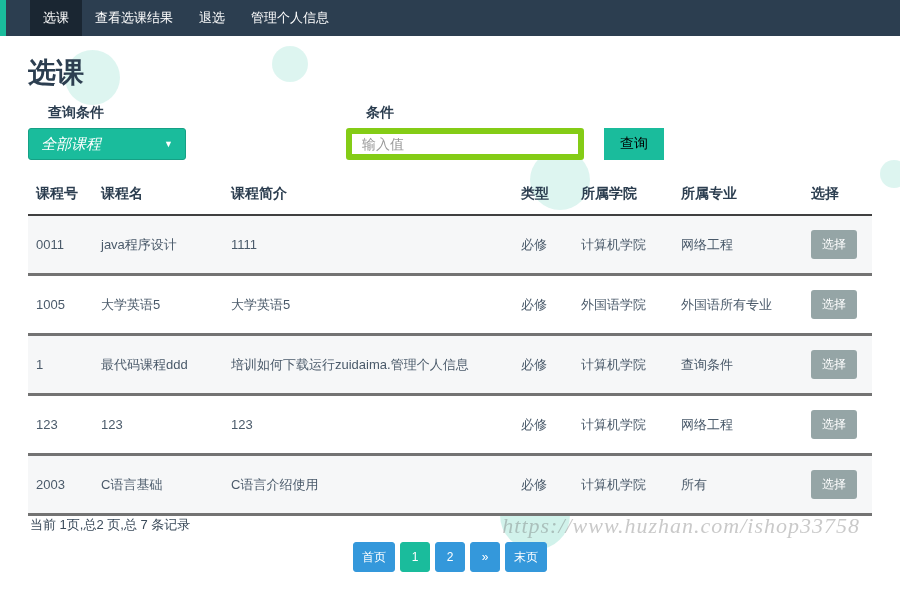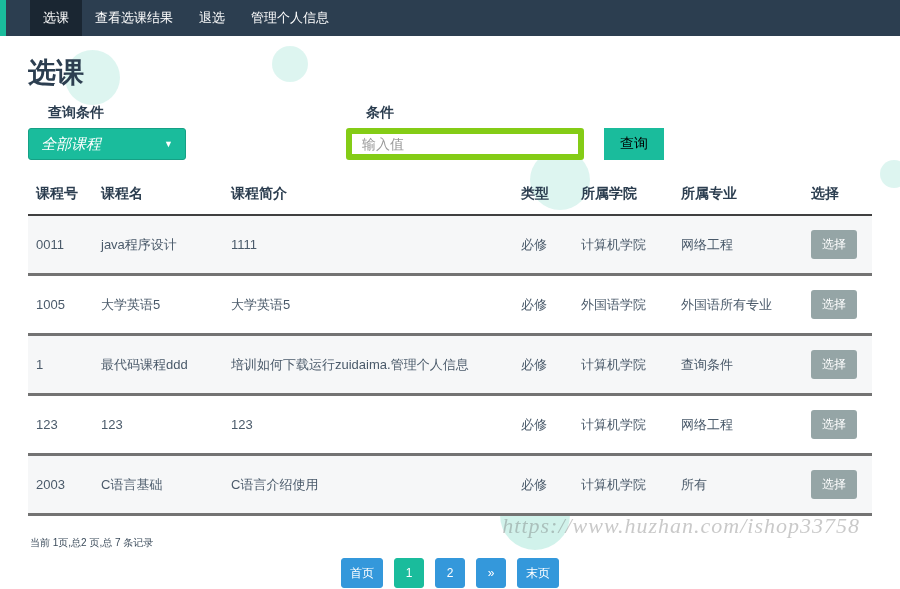--- a/index.html
+++ b/index.html
@@ -28,24 +28,24 @@
 .btn-query { background: #1abc9c; color: #000000; border: none; height: 32px; padding: 0 16px; font-size: 14px; border-radius: 0; cursor: pointer; }
 
 
 table { width: 100%; border-collapse: collapse; }
 thead th { text-align: left; padding: 11px 8px; font-size: 14px; font-weight: 700; color: #2c3e50; border-bottom: 2px solid #404040; }
 tbody td { padding: 14px 8px; font-size: 13px; color: #4a5a6a; border-bottom: 3px solid #737373; }
 tbody tr:nth-child(odd) { background: #f6f7f8; }
 tbody tr:nth-child(even) { background: #fff; }
 .btn-select { background: #95a5a6; color: #fff; border: none; padding: 6px 11px; font-size: 12px; border-radius: 3px; cursor: pointer; }
 
-.summary { font-size: 10px; color: #3a4a5a; margin-top: 20px; padding-left: 2px; }
+.summary { font-size: 13px; color: #3a4a5a; margin-top: 0; padding-left: 2px; }
 
 
-.pagination { display: flex; justify-content: center; gap: 11px; margin-top: 8px; }
+.pagination { display: flex; justify-content: center; gap: 5px; margin-top: 8px; }
 .page-btn { min-width: 30px; height: 30px; padding: 0 8px; border: 1px solid #3498db; background: #fff; color: #3498db; font-size: 12px; cursor: pointer; display: flex; align-items: center; justify-content: center; border-radius: 3px; }
 .page-btn.active { background: #1abc9c; color: #fff; border-color: #1abc9c; }
 .page-btn.primary { background: #3498db; color: #fff; }
 
 .watermark { position: absolute; bottom: 50px; right: 40px; font-family: serif; font-style: italic; font-size: 22px; color: rgba(100,100,100,0.35); letter-spacing: 1px; pointer-events: none; z-index: 3; }
 </style>
 </head>
 <body>
 
 <div class="bg-circle" style="width:55px;height:55px;top:50px;left:65px"></div>

